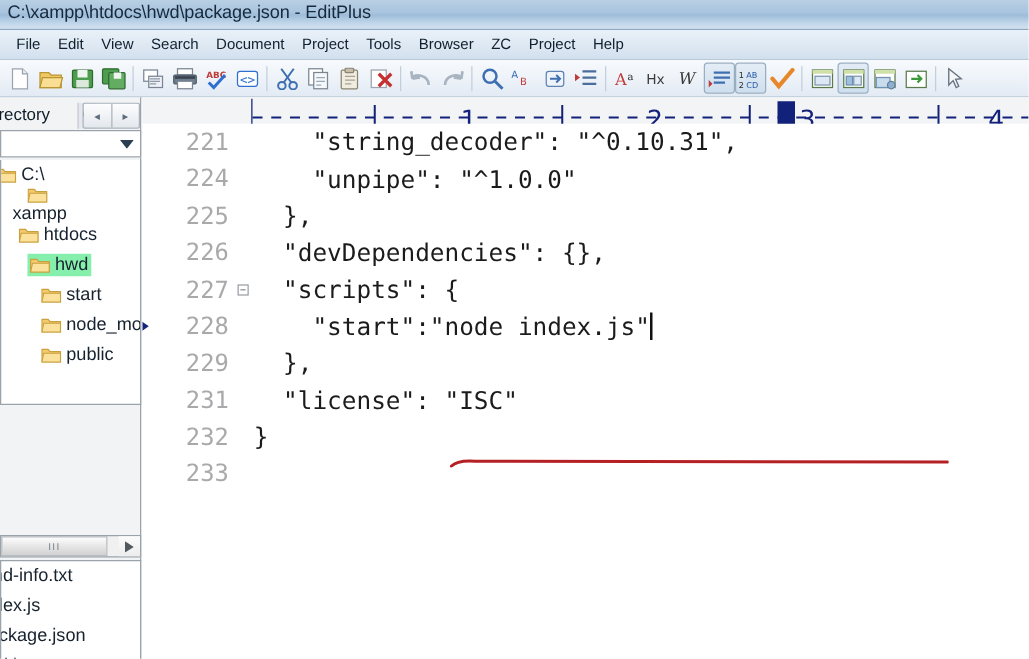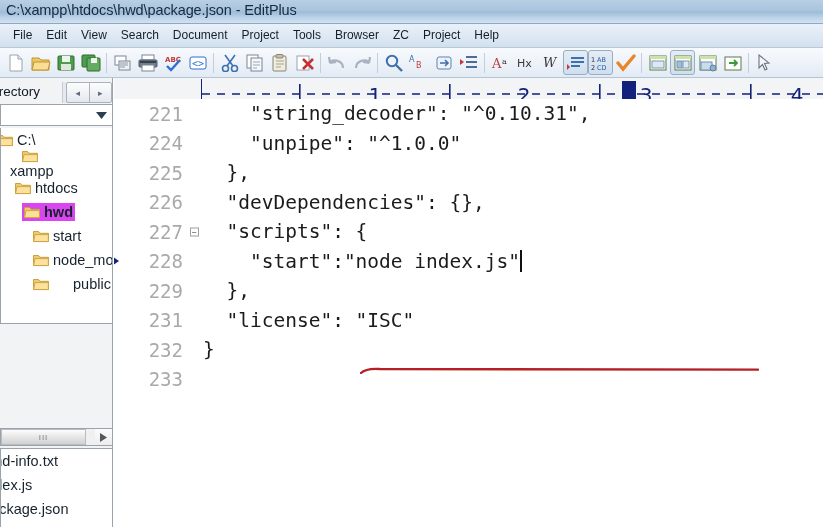--- a/index.html
+++ b/index.html
@@ -121,21 +121,21 @@
     background: #ffffff;
     border: 1px solid #9aa3ac;
     border-top: none;
     overflow: hidden;
   }
   .tree-item {
     height: 24px; display: flex; align-items: center;
     font-size: 14.5px; color: #16222e; white-space: nowrap;
     padding-left: 2px;
   }
-  .tree-item.selected .folder-wrap { background: #d946ef; font-weight: bold; }
+  .tree-item.selected .folder-wrap { background: #86efac; }
   .folder-wrap { display:flex; align-items:center; padding: 1px 2px; }
   .tree-label { margin-left: 4px; }
 
   .hscroll {
     position: absolute; left: 0px; top: 350px; width: 113px; height: 18px;
     background: #f0f0f0;
     border: 1px solid #9aa3ac;
     display: flex;
   }
   .hscroll-thumb {
@@ -514,21 +514,21 @@
         <div class="tree-item">
           <div class="folder-wrap" style="margin-left: 28px;">
             <svg width="16" height="14" viewBox="0 0 16 14">
               <path d="M0.5 2.5 h5 l1.5 1.8 h8.5 v8.2 h-15 Z" fill="#f3ca6b" stroke="#c9a13f" stroke-width="1"></path>
               <path d="M2 5.6 h13.4 v7 h-14.9 Z" fill="#fbe19c" stroke="#c9a13f" stroke-width="0.9"></path>
             </svg>
             <span class="tree-label">node_modules</span>
           </div>
         </div>
         <div class="tree-item">
-          <div class="folder-wrap" style="margin-left: 28px; gap: 20px;">
+          <div class="folder-wrap" style="margin-left: 28px;">
             <svg width="16" height="14" viewBox="0 0 16 14">
               <path d="M0.5 2.5 h5 l1.5 1.8 h8.5 v8.2 h-15 Z" fill="#f3ca6b" stroke="#c9a13f" stroke-width="1"></path>
               <path d="M2 5.6 h13.4 v7 h-14.9 Z" fill="#fbe19c" stroke="#c9a13f" stroke-width="0.9"></path>
             </svg>
             <span class="tree-label">public</span>
           </div>
         </div>
       </div>
 
     <div class="hscroll">

